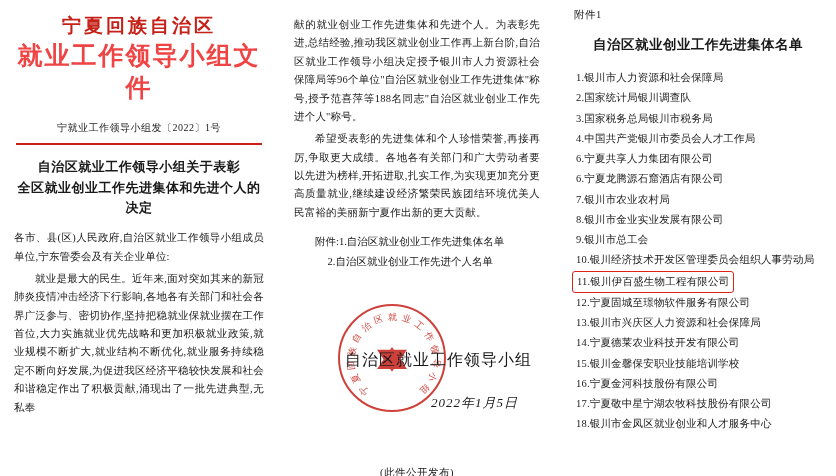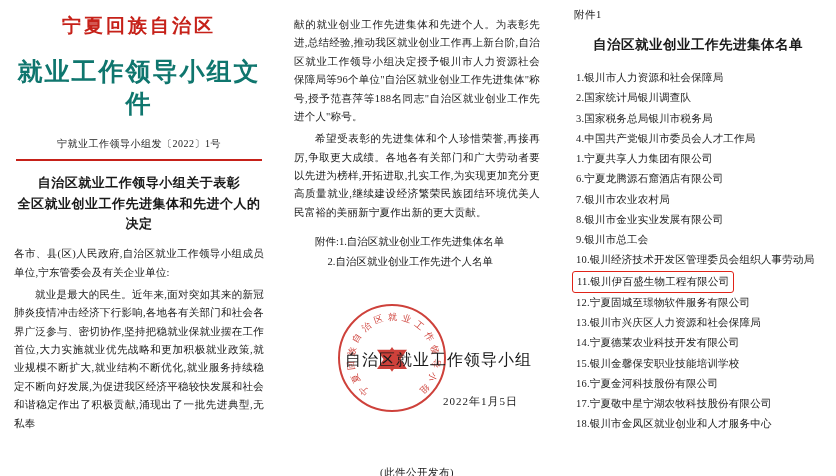--- a/index.html
+++ b/index.html
@@ -28,26 +28,26 @@
     text-align:center;
     color:#c62119;
     font-weight:bold;
     letter-spacing:3px;
     font-size:19px;
     line-height:1.25;
     margin-top:6px;
   }
   .gov-title2{
     text-align:center;
-    color:#0f766e;
+    color:#ef4444;
     font-weight:bold;
     letter-spacing:2px;
     font-size:25px;
     line-height:1.3;
-    margin-top:18px;
+    margin-top:2px;
   }
   .doc-number{
     text-align:center;
     font-size:10px;
     margin-top:16px;
     letter-spacing:0.5px;
   }
   .red-rule{
     height:2px;
     background:#c62119;
@@ -125,22 +125,23 @@
   }
   .sign-name{
     position:absolute;
     right:8px;top:52px;
     font-size:16px;
     letter-spacing:1px;
   }
   .sign-date{
     position:absolute;
     right:22px;top:96px;
-    font-size:11px;
+    font-size:13px;
     letter-spacing:1px;
+    font-style:italic;
   }
   .public-note{
     text-align:center;
     font-size:10.5px;
     margin-top:18px;
     letter-spacing:0.5px;
   }
 
   
   .col-right{
@@ -236,21 +237,21 @@
   </div>
 
   <div class="col-right">
     <div class="attach-tag">附件1</div>
     <div class="attach-title">自治区就业创业工作先进集体名单</div>
     <div class="name-list" id="name-list">
         <div class="name-item">1.银川市人力资源和社会保障局</div>
         <div class="name-item">2.国家统计局银川调查队</div>
         <div class="name-item">3.国家税务总局银川市税务局</div>
         <div class="name-item">4.中国共产党银川市委员会人才工作局</div>
-        <div class="name-item">1.宁夏共享人力集团有限公司</div>
+        <div class="name-item">6.宁夏共享人力集团有限公司</div>
         <div class="name-item">6.宁夏龙腾源石窟酒店有限公司</div>
         <div class="name-item">7.银川市农业农村局</div>
         <div class="name-item">8.银川市金业实业发展有限公司</div>
         <div class="name-item">9.银川市总工会</div>
         <div class="name-item">10.银川经济技术开发区管理委员会组织人事劳动局</div>
         <div class="name-item"><span class="hl-box" style="border-color: rgb(224, 35, 24);">11.银川伊百盛生物工程有限公司</span></div>
         <div class="name-item">12.宁夏固城至璟物软件服务有限公司</div>
         <div class="name-item">13.银川市兴庆区人力资源和社会保障局</div>
         <div class="name-item">14.宁夏德莱农业科技开发有限公司</div>
         <div class="name-item">15.银川金馨保安职业技能培训学校</div>

